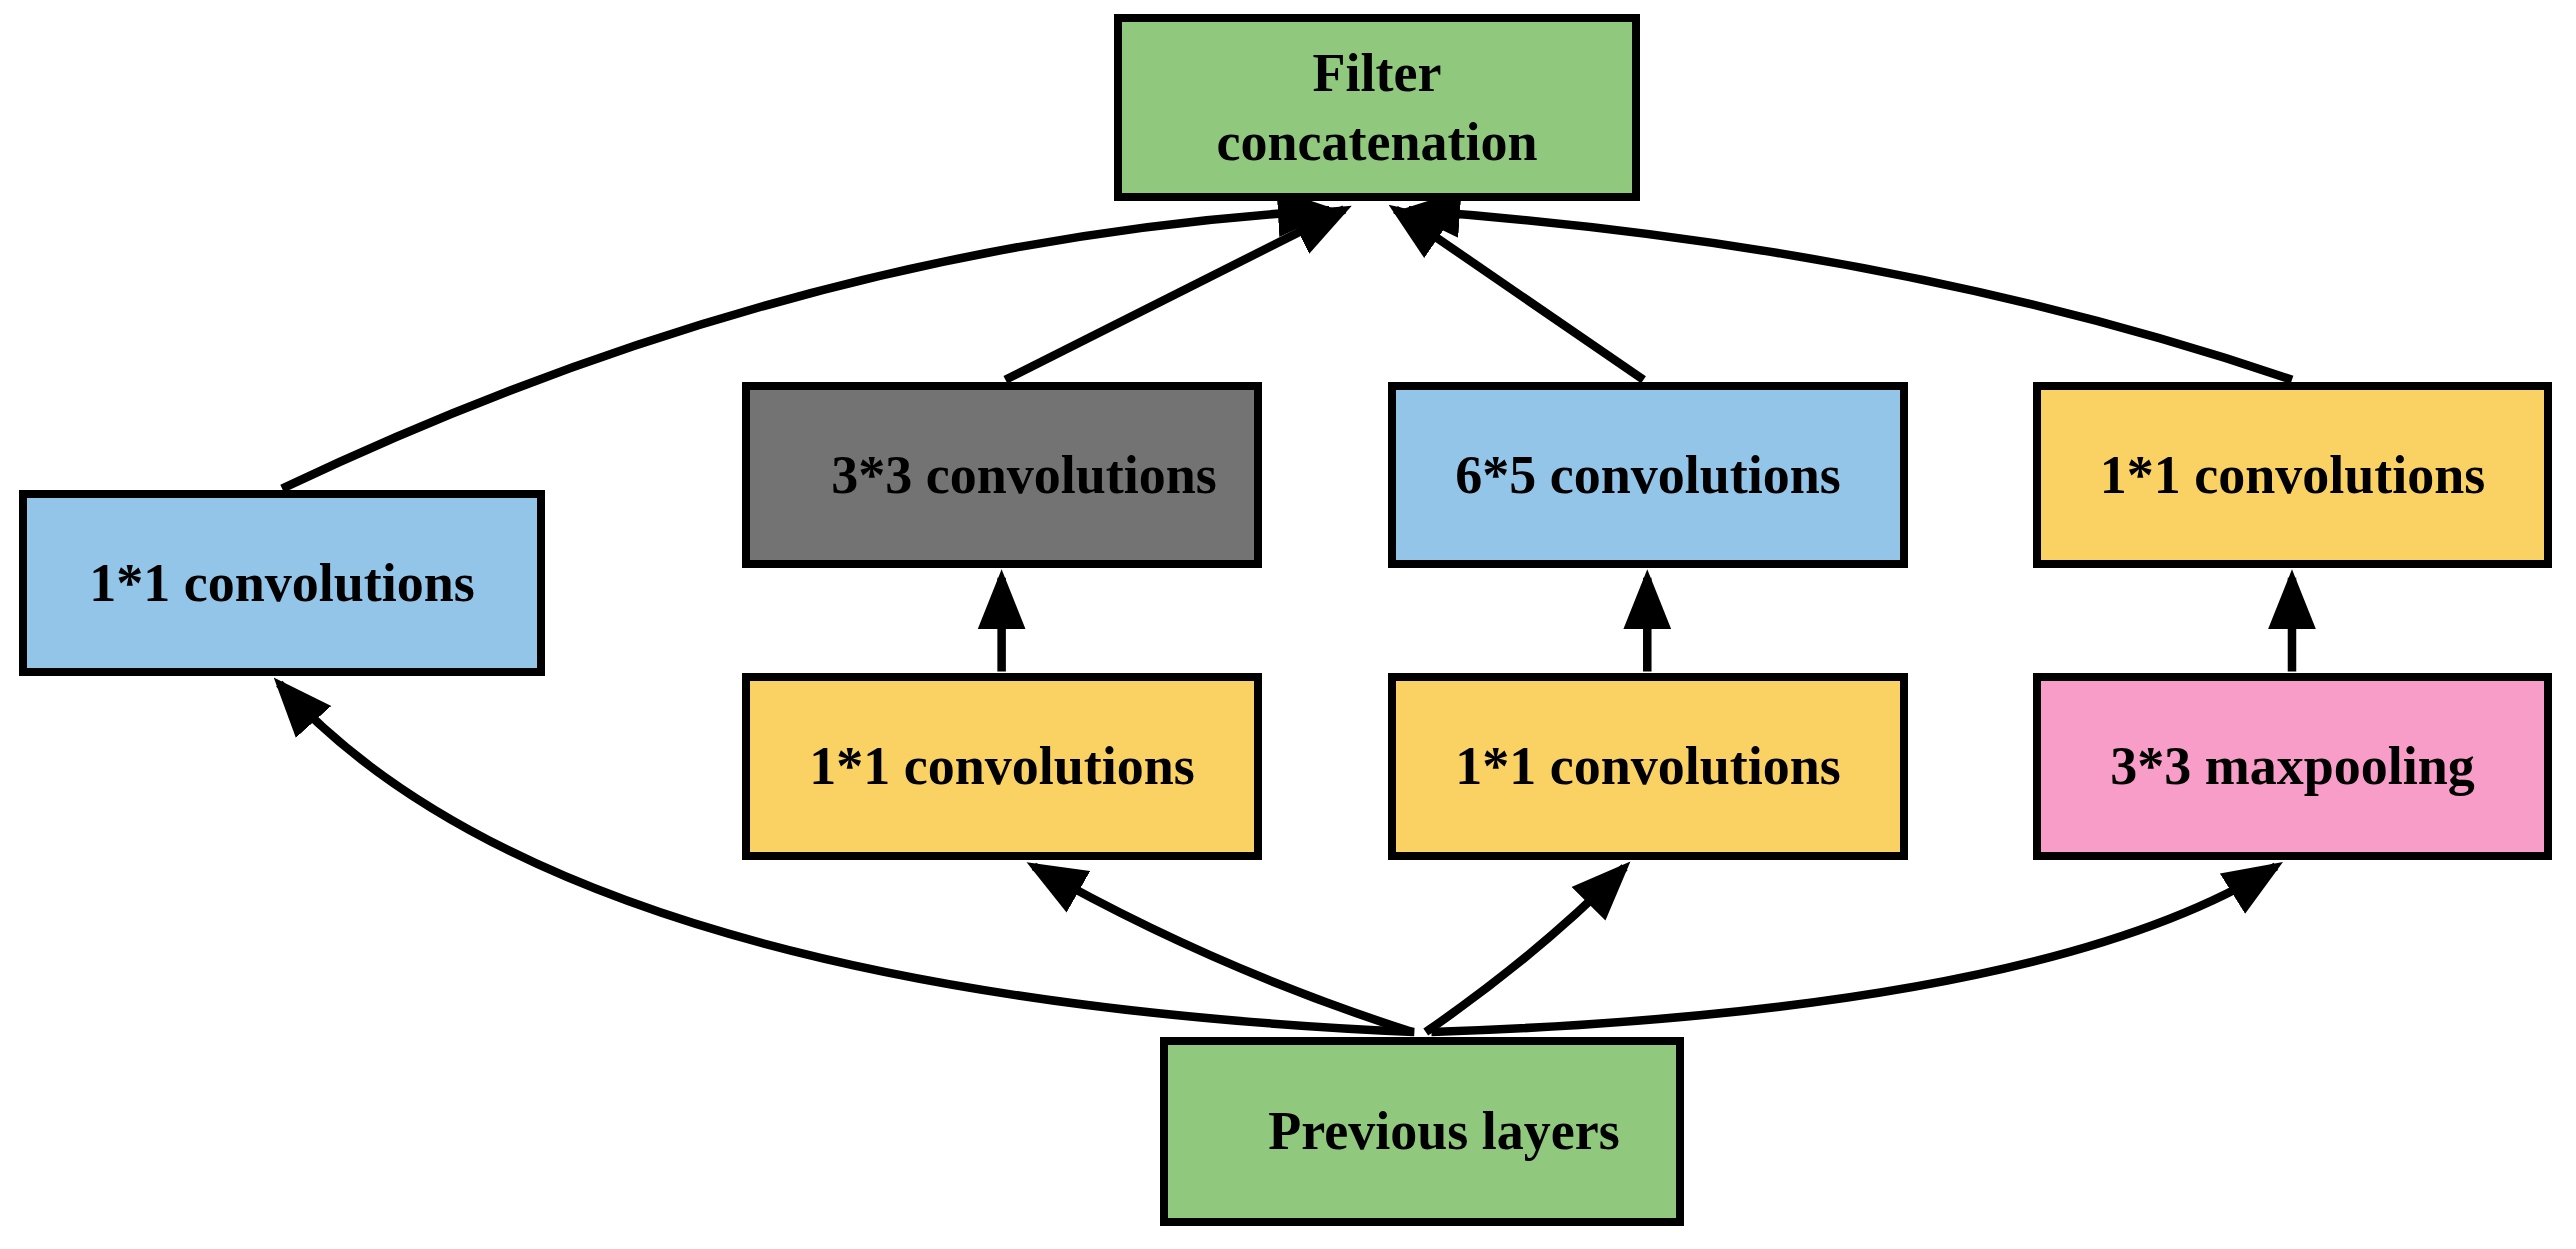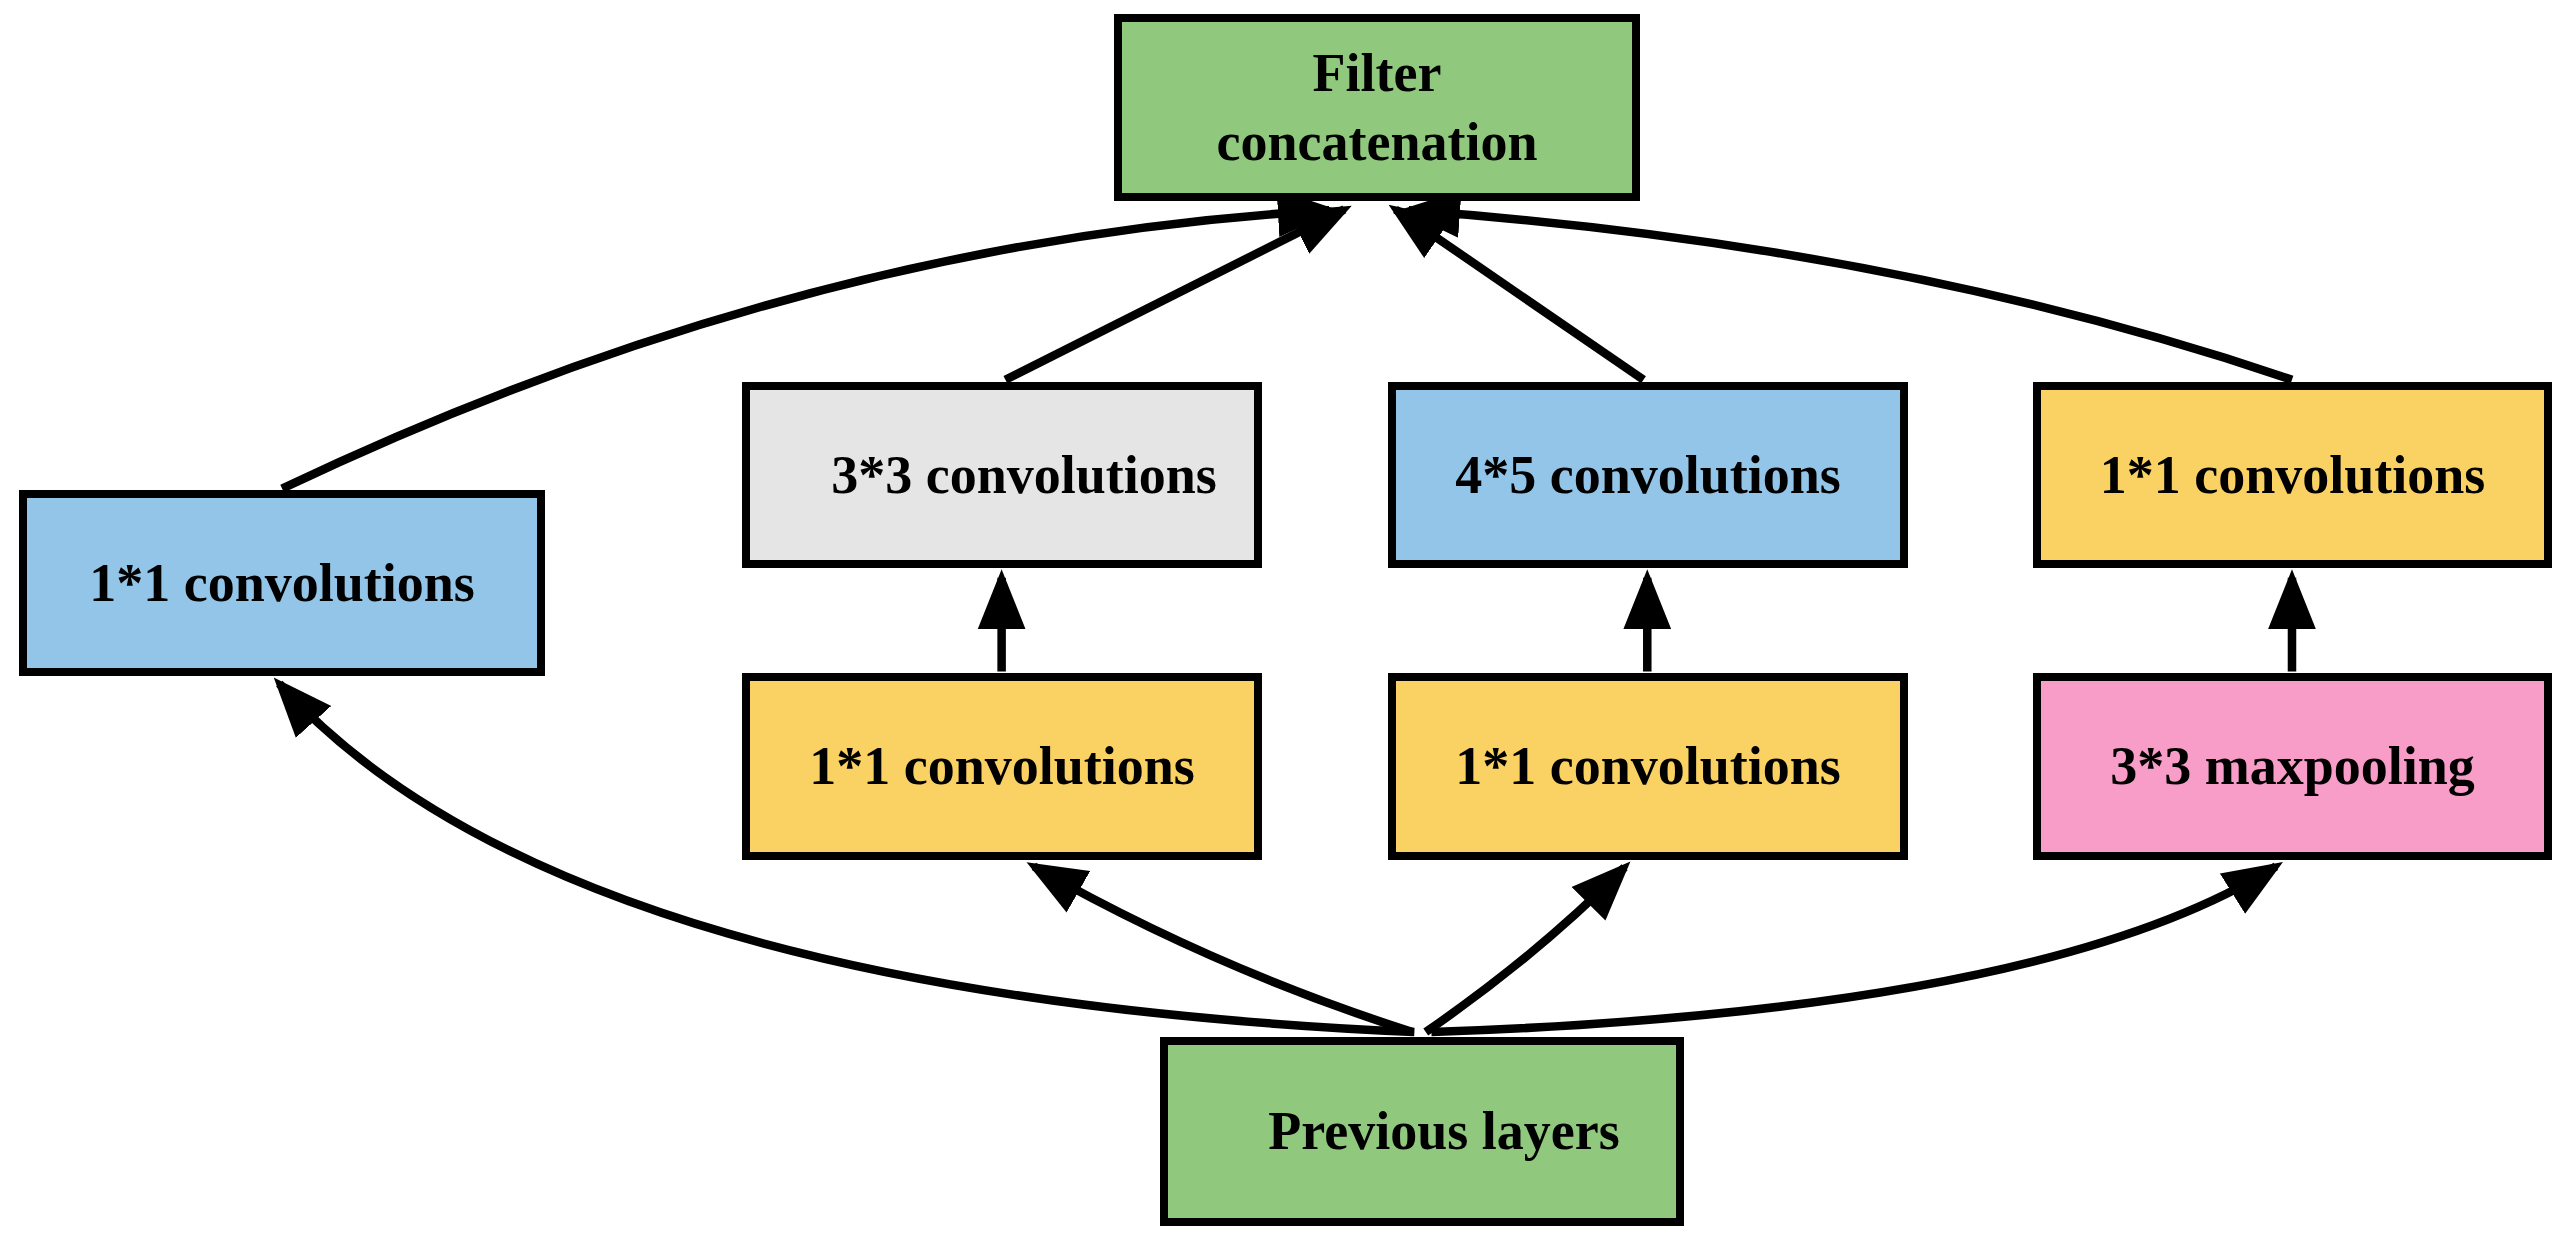--- a/index.html
+++ b/index.html
@@ -67,26 +67,26 @@
     <path class="edge" d="M 1492 1090 Q 1280 1022 1092 915" marker-end="url(#ah)"></path>
     <path class="edge" d="M 1506 1090 Q 1625 1008 1716 916" marker-end="url(#ah)"></path>
     <path class="edge" d="M 1512 1090 Q 2160 1068 2404 915" marker-end="url(#ah)"></path>
   </svg>
 
   <div class="node" id="node-filter-concatenation" style="background-color: rgb(144, 200, 125);">
     <span class="node-label">Filter
 concatenation</span>
   </div>
 
-  <div class="node" id="node-conv3x3" style="background-color: #e5e5e5; padding-left: 44px;">
+  <div class="node" id="node-conv3x3" style="background-color: #737373; padding-left: 44px;">
     <span class="node-label">3*3 convolutions</span>
   </div>
 
   <div class="node" id="node-conv5x5" style="background-color: rgb(146, 197, 232);">
-    <span class="node-label">4*5 convolutions</span>
+    <span class="node-label">6*5 convolutions</span>
   </div>
 
   <div class="node" id="node-conv1x1-right" style="background-color: rgb(250, 210, 100);">
     <span class="node-label">1*1 convolutions</span>
   </div>
 
   <div class="node" id="node-conv1x1-left" style="background-color: rgb(146, 197, 232);">
     <span class="node-label">1*1 convolutions</span>
   </div>
 

